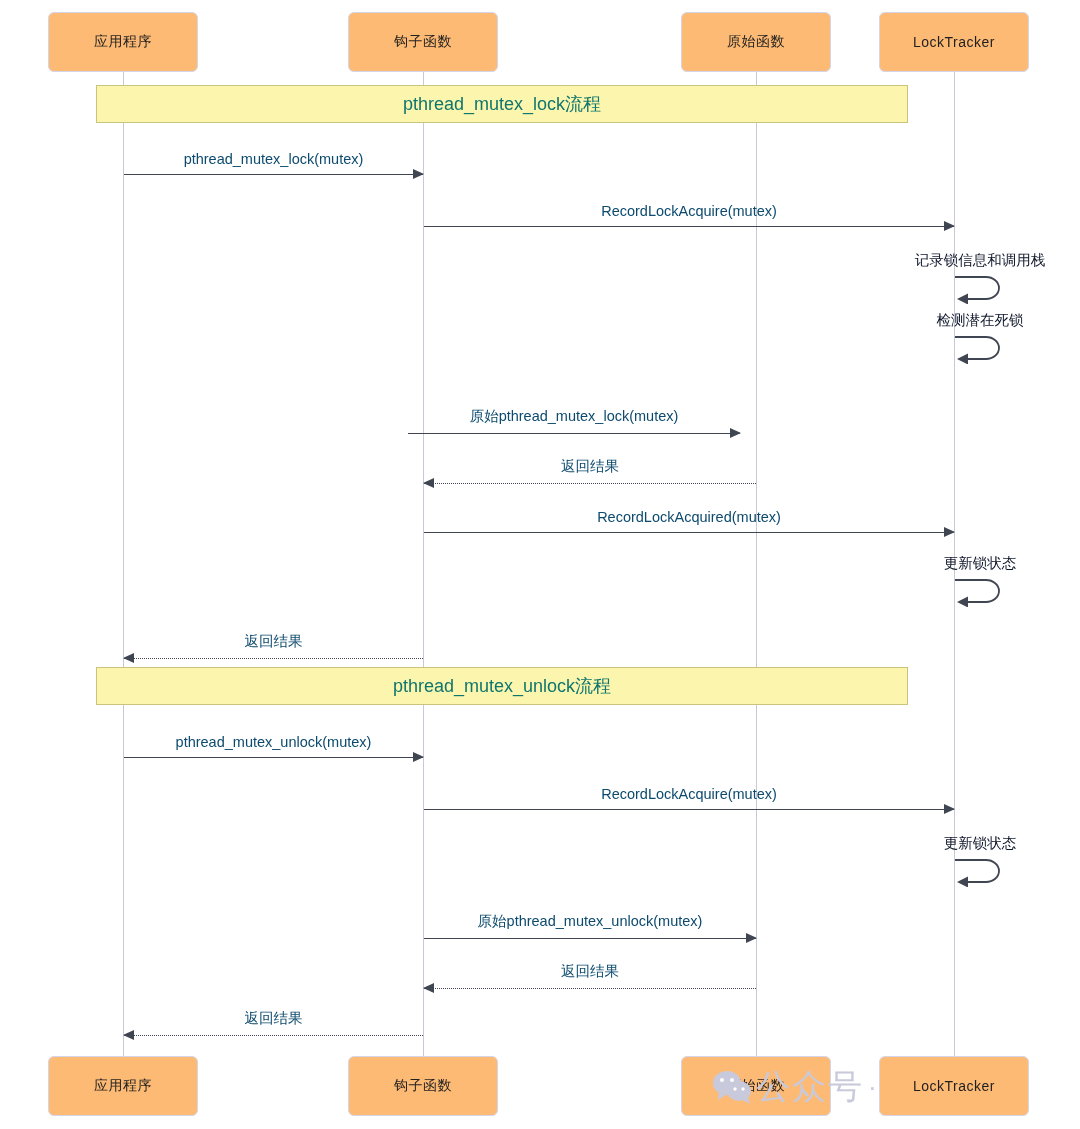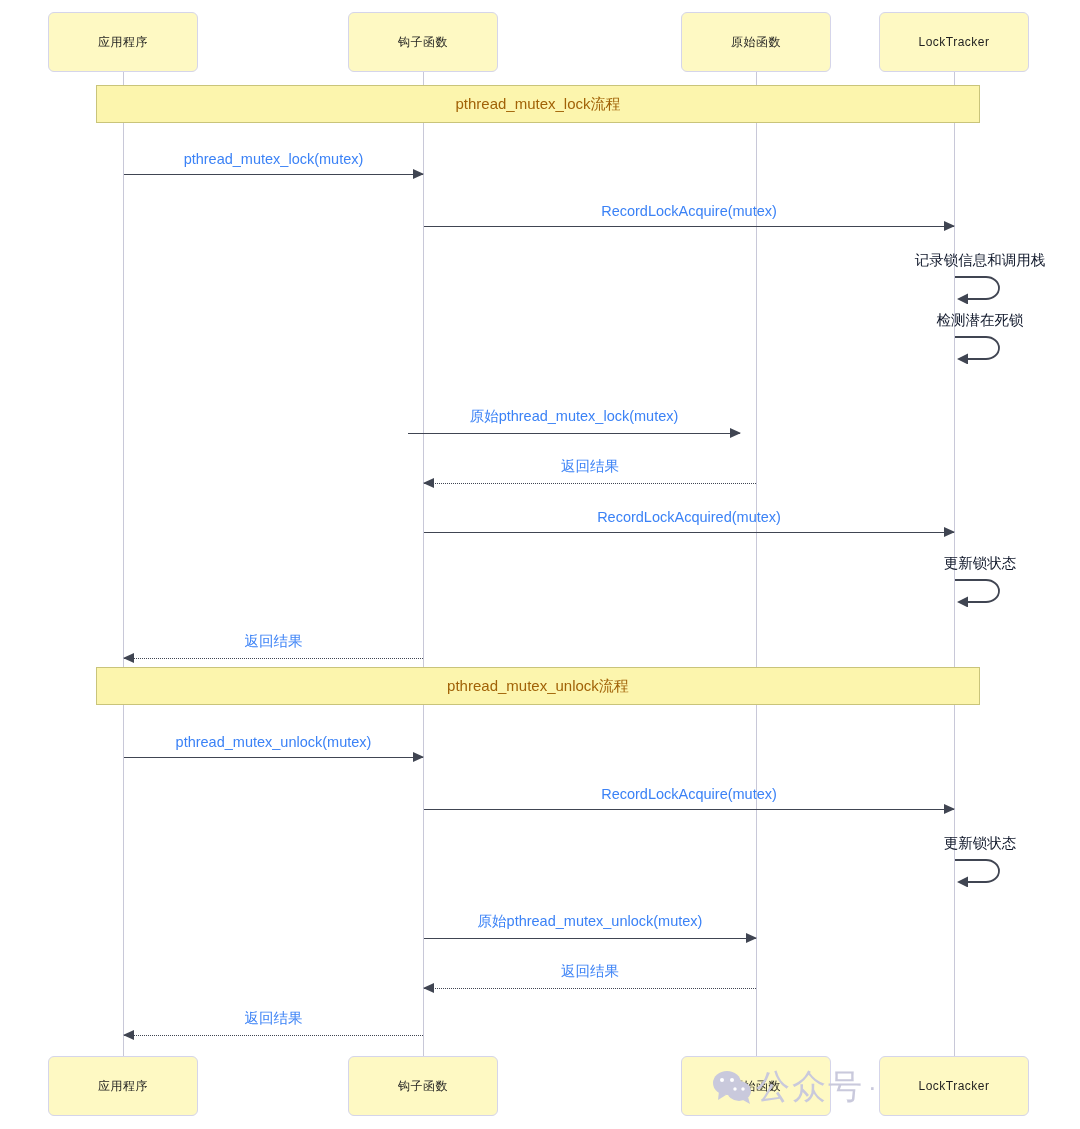--- a/index.html
+++ b/index.html
@@ -23,45 +23,45 @@
     width: 1px;
     background: #c8c8d8;
     top: 72px;
     height: 984px;
   }
   
   .actor-box {
     position: absolute;
     width: 150px;
     height: 60px;
-    background: #fef9c3;
+    background: #fdba74;
     border: 1px solid #d5d5ea;
     border-radius: 6px;
     display: flex;
     align-items: center;
     justify-content: center;
     box-sizing: border-box;
     color: #1f1f1f;
-    font-size: 12px;
+    font-size: 14px;
     letter-spacing: 0.5px;
   }
   
   .section-band {
     position: absolute;
     left: 96px;
-    width: 884px;
+    width: 812px;
     height: 38px;
     background: #fcf5ad;
     border: 1px solid #c9c47a;
     box-sizing: border-box;
     display: flex;
     align-items: center;
     justify-content: center;
-    font-size: 15px;
-    color: #a16207;
+    font-size: 18px;
+    color: #0f766e;
   }
   
   .msg {
     position: absolute;
     height: 1px;
   }
   .msg .line {
     position: absolute;
     left: 0;
     right: 0;
@@ -88,21 +88,21 @@
     left: -1px;
     border-right: 11px solid #404552;
   }
   .msg .label {
     position: absolute;
     left: 0;
     right: 0;
     bottom: 8px;
     text-align: center;
     font-size: 14.5px;
-    color: #3b82f6;
+    color: #0c4a6e;
     white-space: nowrap;
   }
   
   .selfcall {
     position: absolute;
   }
   .selfcall .sc-label {
     position: absolute;
     bottom: 100%;
     left: 50%;

